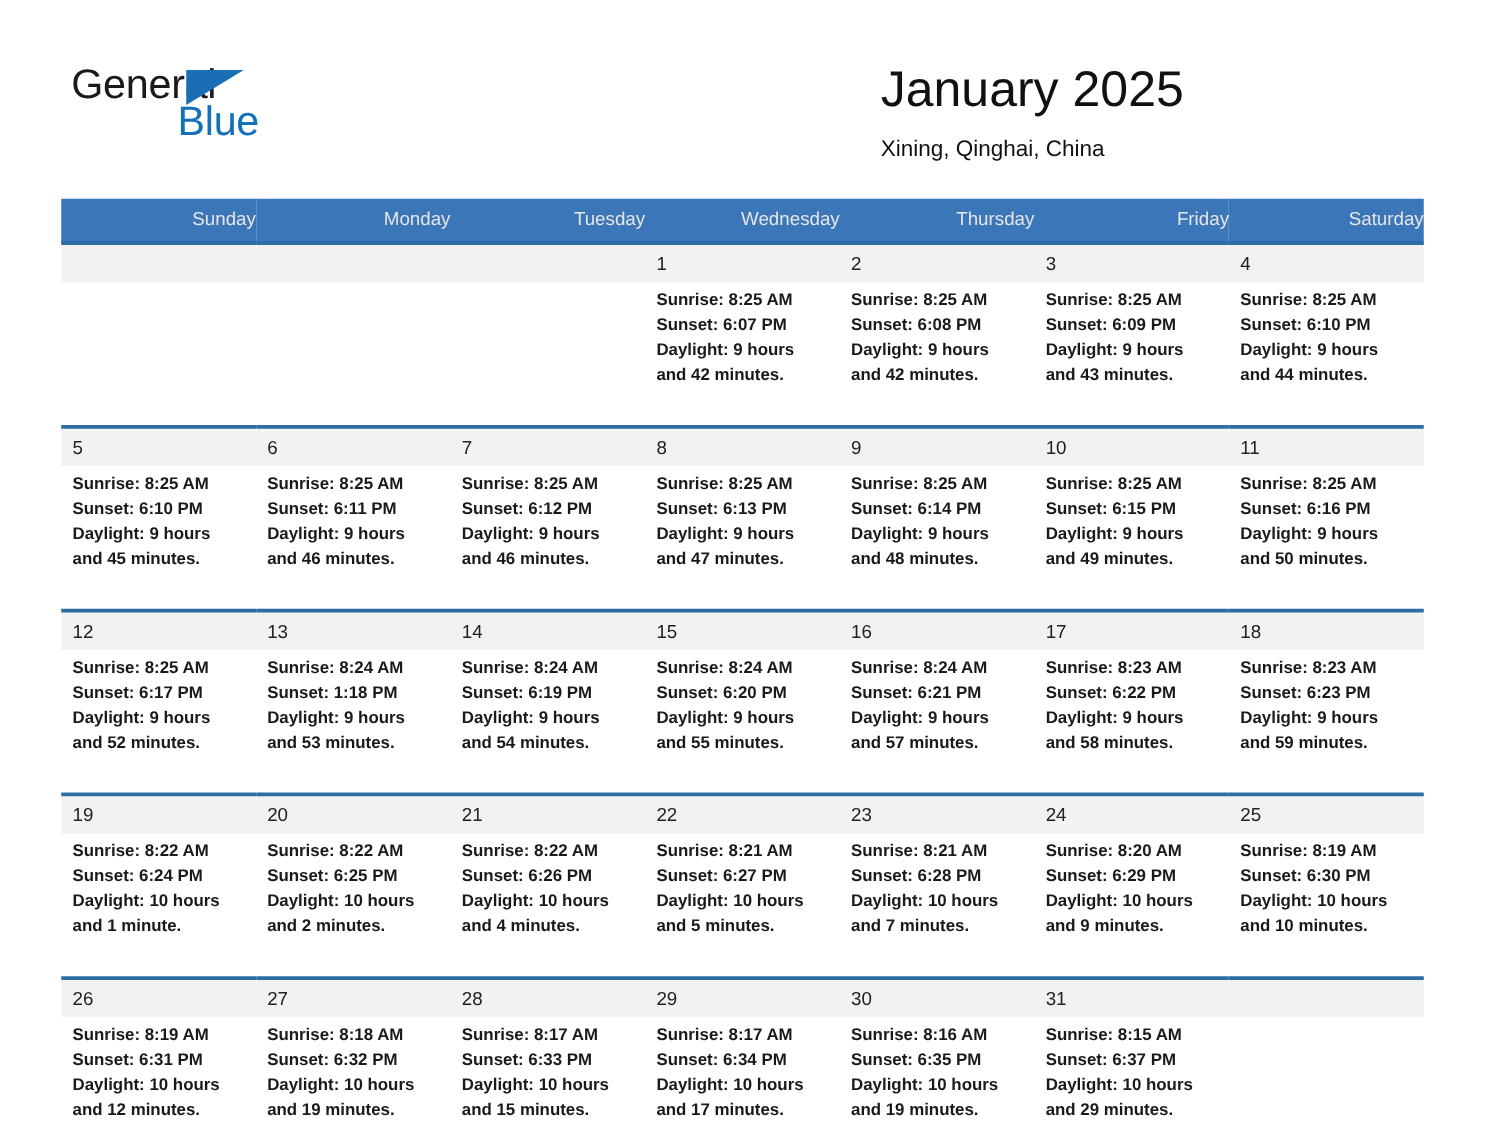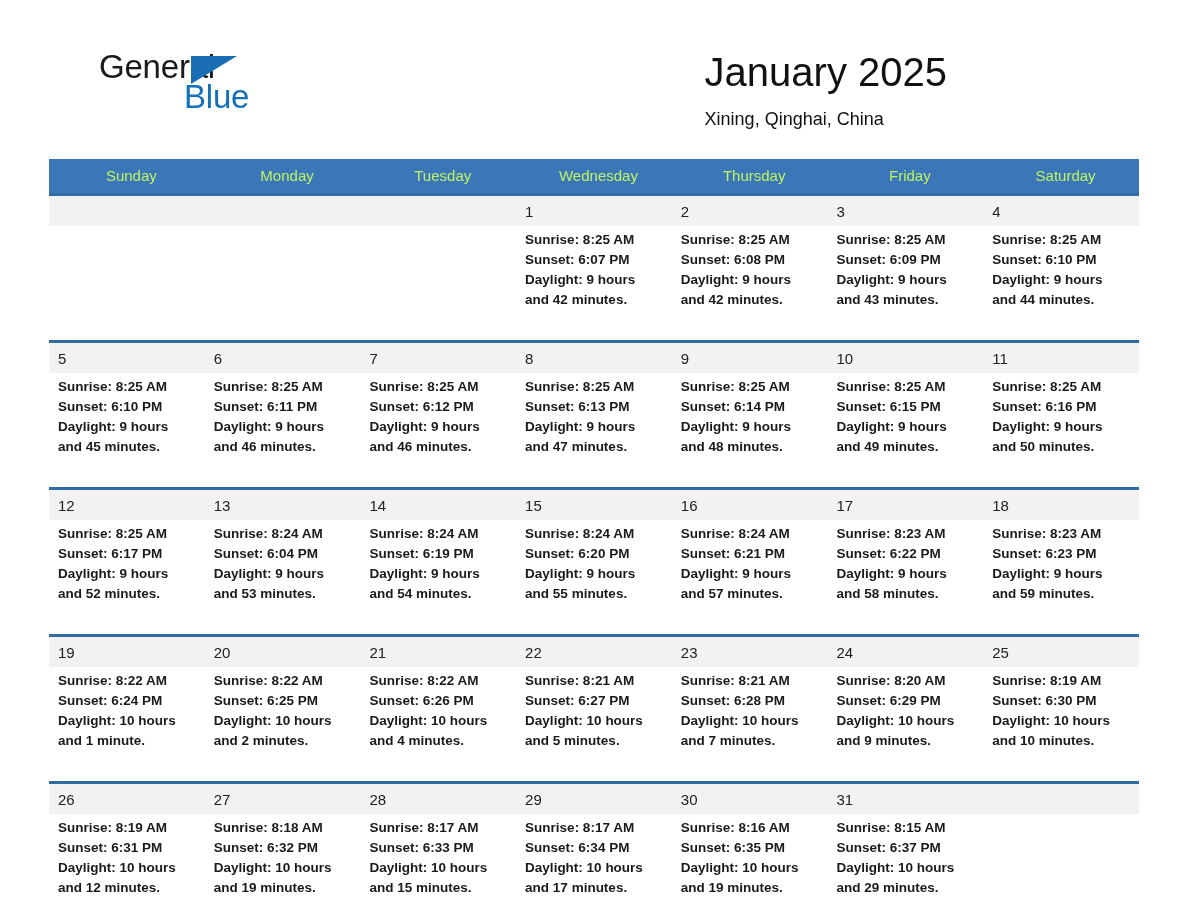--- a/index.html
+++ b/index.html
@@ -12,21 +12,20 @@
     background: #ffffff;
     font-family: "Liberation Sans", sans-serif;
     color: #000000;
     overflow: hidden;
   }
   .page {
     position: relative;
     width: 1001px;
     height: 918px;
     box-sizing: border-box;
-    padding-left: 42px;
   }
 
   
   .top {
     position: relative;
     height: 118px;
   }
   .logo {
     position: absolute;
     left: 57px;
@@ -91,24 +90,24 @@
   }
   table.cal {
     width: 1090px;
     border-collapse: collapse;
     table-layout: fixed;
   }
   table.cal col { width: 155.71px; }
 
   thead th {
     background: #3a76b8;
-    color: #bef264;
+    color: #e5e5e5;
     font-size: 15px;
     font-weight: normal;
-    text-align: center;
+    text-align: right;
     padding: 8px 0 9px 9px;
     height: 16px;
     line-height: 17px;
   }
 
   tr.week-dates td {
     background: #f2f2f2;
     border-top: 3px solid #2e6da4;
     font-size: 15px;
     line-height: 17px;
@@ -276,21 +275,21 @@
           </tr>
           <tr class="week-info">
             <td>
               <div class="line">Sunrise: 8:25 AM</div>
               <div class="line">Sunset: 6:17 PM</div>
               <div class="line">Daylight: 9 hours</div>
               <div class="line">and 52 minutes.</div>
             </td>
             <td>
               <div class="line">Sunrise: 8:24 AM</div>
-              <div class="line">Sunset: 6:04 PM</div>
+              <div class="line">Sunset: 1:18 PM</div>
               <div class="line">Daylight: 9 hours</div>
               <div class="line">and 53 minutes.</div>
             </td>
             <td>
               <div class="line">Sunrise: 8:24 AM</div>
               <div class="line">Sunset: 6:19 PM</div>
               <div class="line">Daylight: 9 hours</div>
               <div class="line">and 54 minutes.</div>
             </td>
             <td>

